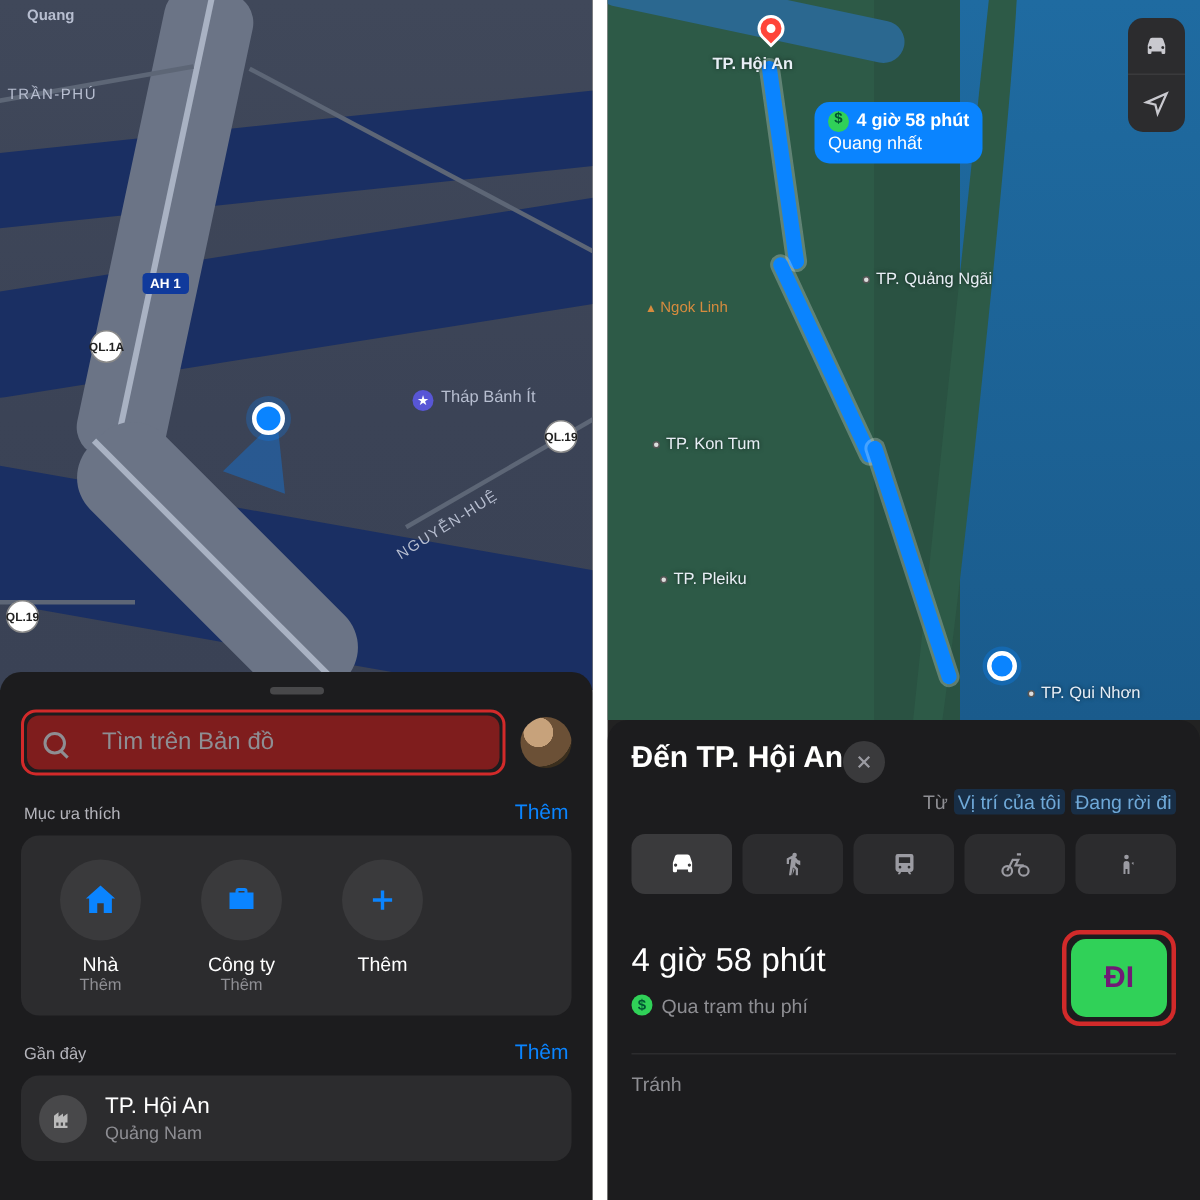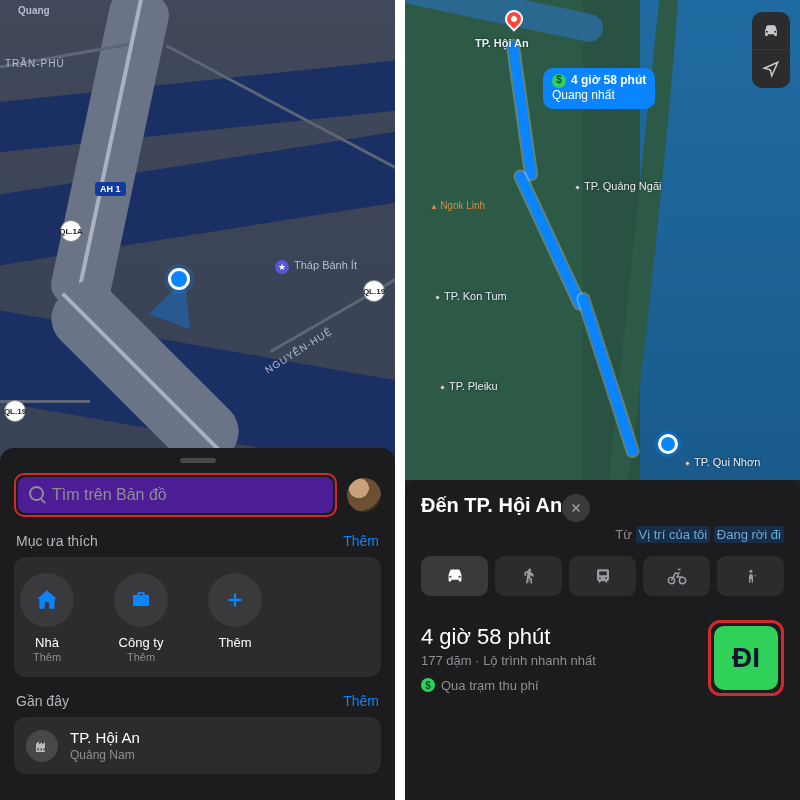--- a/index.html
+++ b/index.html
@@ -30,28 +30,28 @@
   .circle-shield { position: absolute; background: #fff; color: #222; font-size: 8px; font-weight: 700; border-radius: 50%; width: 22px; height: 22px; display: flex; align-items: center; justify-content: center; border: 1px solid #888; }
   .user-dot { position: absolute; width: 22px; height: 22px; border-radius: 50%; background: #0a84ff; border: 3px solid #fff; box-shadow: 0 0 0 4px rgba(10,132,255,.25); }
   .user-cone { position: absolute; width: 0; height: 0; border-left: 22px solid transparent; border-right: 22px solid transparent; border-top: 45px solid rgba(10,132,255,.35); }
   .star-poi { position: absolute; width: 14px; height: 14px; border-radius: 50%; background: #5856d6; display: flex; align-items: center; justify-content: center; color: #fff; font-size: 9px; }
 
   
   .sheet { position: absolute; left: 0; right: 0; bottom: 0; background: #1c1c1e; border-top-left-radius: 14px; border-top-right-radius: 14px; padding: 10px 14px 10px; height: 352px; }
   .grabber { width: 36px; height: 5px; border-radius: 3px; background: #48484a; margin: 0 auto 10px; }
   .search-row { display: flex; align-items: center; gap: 10px; }
   .search-outline { border: 2px solid #d22a2a; border-radius: 10px; padding: 2px; flex: 1; }
-  .search { display: flex; gap: 8px; background: #4c1d95; border-radius: 8px; padding: 9px 11px; color: #8e8e93; }
+  .search { display: flex; align-items: center; gap: 24px; background: #7f1d1d; border-radius: 8px; padding: 9px 11px; color: #8e8e93; }
   .search-icon { width: 15px; height: 15px; border: 2px solid #8e8e93; border-radius: 50%; position: relative; }
   .search-icon::after { content: ""; position: absolute; width: 6px; height: 2px; background: #8e8e93; bottom: -3px; right: -4px; transform: rotate(45deg); }
   .avatar { width: 34px; height: 34px; border-radius: 50%; background: radial-gradient(circle at 35% 30%, #c7a27b 0 30%, #6b5036 31% 70%, #3a2e1d 71%); flex-shrink: 0; }
   .section-row { display: flex; justify-content: space-between; align-items: baseline; margin: 16px 2px 8px; }
-  .section-title { color: #b5b5bc; font-size: 14px; }
+  .section-title { color: #b5b5bc; font-size: 11px; }
   .link-blue { color: #0a84ff; font-size: 14px; }
-  .fav-card { background: #2c2c2e; border-radius: 12px; padding: 16px 0 14px; display: flex; gap: 28px; }
+  .fav-card { background: #2c2c2e; border-radius: 12px; padding: 16px 20px 14px; display: flex; gap: 28px; }
   .fav-item { display: flex; flex-direction: column; align-items: center; width: 66px; }
   .fav-circle { width: 54px; height: 54px; border-radius: 50%; background: #3a3a3c; display: flex; align-items: center; justify-content: center; color: #0a84ff; margin-bottom: 8px; }
   .fav-label { color: #fff; font-size: 13px; }
   .fav-sub { color: #8e8e93; font-size: 11px; margin-top: 1px; }
   .recent-card { background: #2c2c2e; border-radius: 12px; margin-top: 6px; padding: 12px 12px; display: flex; gap: 12px; align-items: center; }
   .recent-icon { width: 32px; height: 32px; border-radius: 50%; background: #48484a; display: flex; align-items: center; justify-content: center; color: #bbb; }
   .recent-title { color: #fff; font-size: 15px; }
   .recent-sub { color: #8e8e93; font-size: 12px; margin-top: 2px; }
 
   
@@ -86,21 +86,21 @@
   .from-row .hl { color: #6fa9d8; background: rgba(10,132,255,.18); padding: 1px 3px; border-radius: 3px; }
   .mode-row { display: flex; gap: 7px; margin-top: 14px; }
   .mode-btn { flex: 1; height: 40px; border-radius: 9px; background: #2c2c2e; display: flex; align-items: center; justify-content: center; color: #9b9ba2; font-size: 18px; }
   .mode-btn.active { background: #3a3a3c; color: #fff; }
   .eta-block { margin-top: 24px; display: flex; justify-content: space-between; align-items: center; }
   .eta-text { }
   .eta-main { color: #fff; font-size: 22px; font-weight: 500; }
   .eta-sub { color: #8e8e93; font-size: 13px; margin-top: 3px; }
   .toll-row { color: #8e8e93; font-size: 13px; margin-top: 10px; display: flex; align-items: center; gap: 6px; }
   .go-outline { border: 3px solid #d22a2a; border-radius: 12px; padding: 3px; }
-  .go-btn { width: 64px; height: 64px; border-radius: 10px; background: #30d158; color: #0f172a; font-size: 28px; font-weight: 700; display: flex; align-items: center; justify-content: center; }
+  .go-btn { width: 64px; height: 52px; border-radius: 10px; background: #30d158; color: #701a75; font-size: 20px; font-weight: 700; display: flex; align-items: center; justify-content: center; }
   .avoid-row { color: #8e8e93; font-size: 13px; margin-top: 18px; border-top: 1px solid #2c2c2e; padding-top: 12px; }
 
   svg { display: block; }
 </style>
 </head>
 <body>
 
 <div class="phone">
   <div class="map-dark">
     <div class="river riv1"></div>
@@ -280,25 +280,25 @@
         <svg width="16" height="18" viewBox="0 0 24 24" fill="#9b9ba2">
             <circle cx="12" cy="5" r="2.3"></circle>
             <path d="M9 22V12a3 3 0 016 0v10h-2v-5h-2v5H9zM17 11l2-1v3"></path>
           </svg>
       </div>
     </div>
 
     <div class="eta-block">
       <div class="eta-text">
         <div class="eta-main">4 giờ 58 phút</div>
-        <div class="eta-sub">177 dặm · Lộ trình nhanh nhất</div>
         <div class="toll-row">
           <span class="dollar-badge">$</span>
           <span>Qua trạm thu phí</span>
         </div>
       </div>
       <div class="go-outline">
         <div class="go-btn">ĐI</div>
       </div>
     </div>
 
+    <div class="avoid-row">Tránh</div>
   </div>
 </div>
 
 </body></html>

